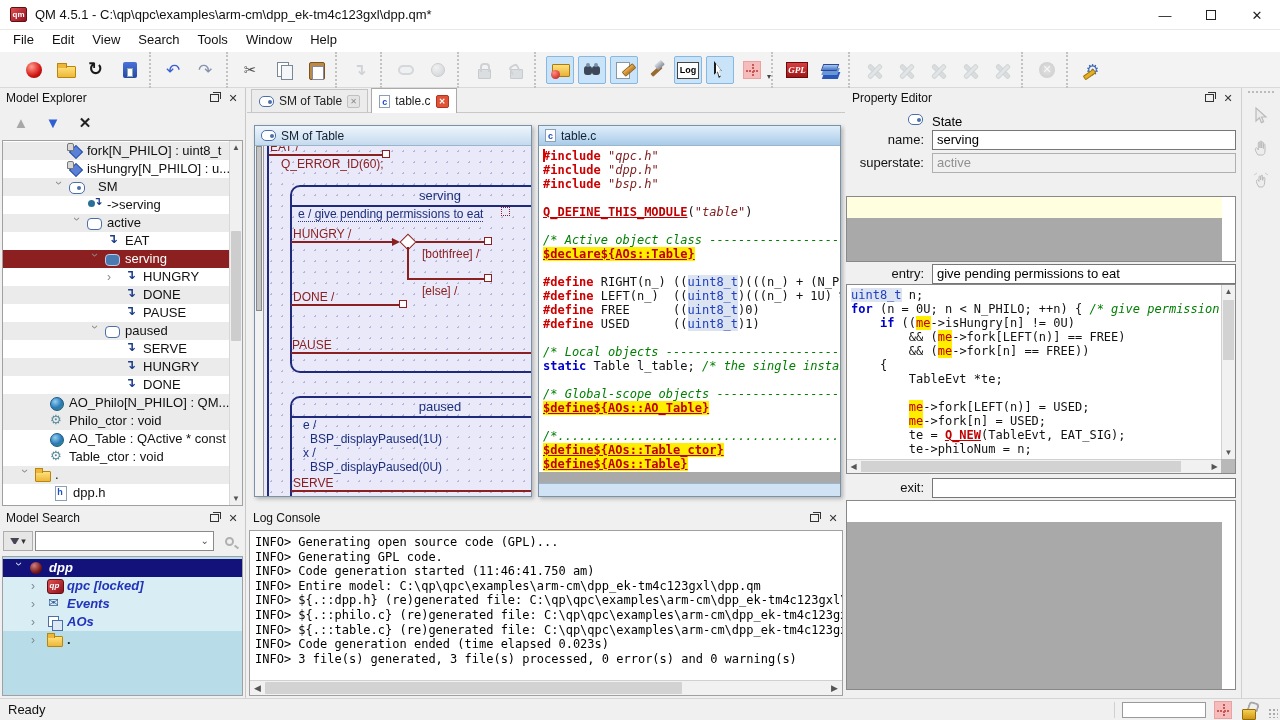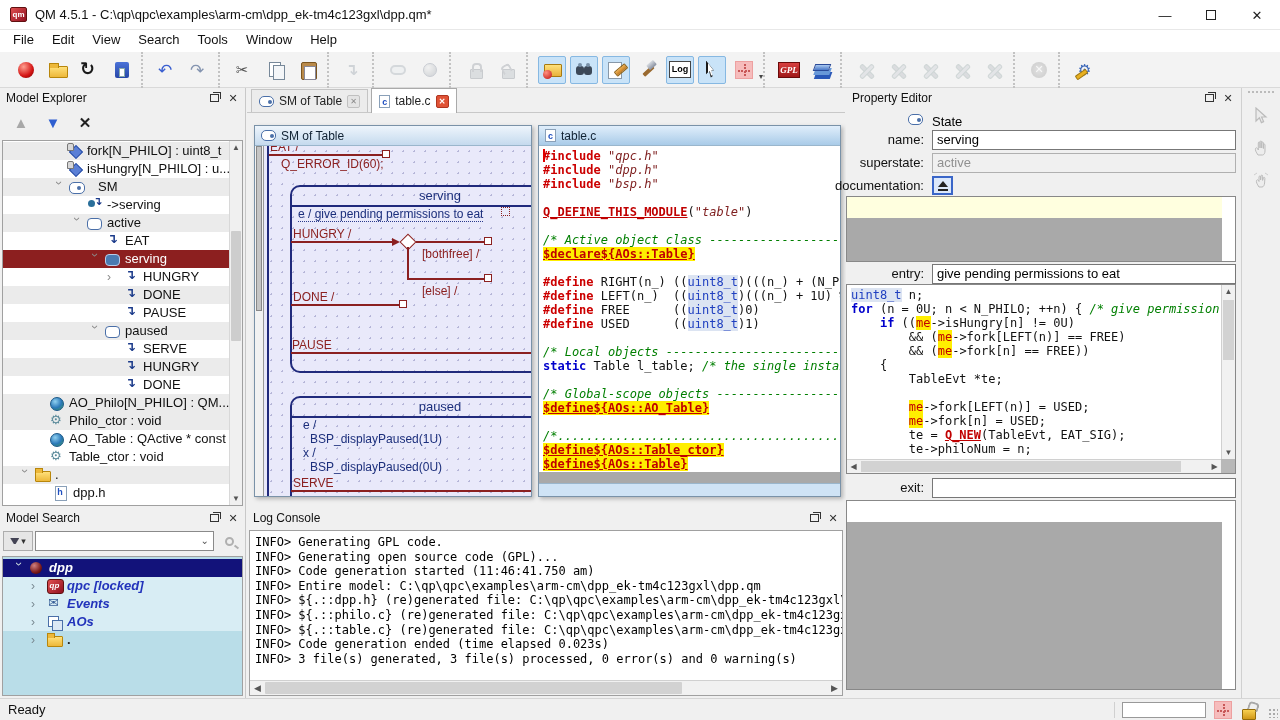--- a/index.html
+++ b/index.html
@@ -12,21 +12,21 @@
   .title-text { font-size:13px; color:#111; }
   .win-ctrls { position:absolute; right:0; top:0; height:30px; display:flex; }
   .win-ctrl { width:46px; height:30px; display:flex; align-items:center; justify-content:center; font-size:13px; color:#222; }
   .wc-max span { display:inline-block; width:10px; height:10px; border:1px solid #222; }
 
   
   .menubar { position:absolute; left:0; top:30px; width:1280px; height:22px; background:#fff; display:flex; align-items:flex-start; padding-left:4px; }
   .menu-item { padding:2px 9px; font-size:13px; color:#111; }
 
   
-  .toolbar { position:absolute; left:0; top:52px; width:1280px; height:36px; background:#f3f3f3; border-bottom:1px solid #d9d9d9; display:flex; align-items:center; padding-left:2px; }
+  .toolbar { position:absolute; left:0; top:52px; width:1280px; height:36px; background:#f3f3f3; border-bottom:1px solid #d9d9d9; display:flex; padding-left:10px; }
   .tb-group { display:flex; align-items:center; height:36px; padding:0 3px 0 8px; border-left:2px dotted #c3c3c3; }
   .tb-group:first-child { border-left:none; }
   .tbtn { width:28px; height:28px; margin:0 2px; display:flex; align-items:center; justify-content:center; border:1px solid transparent; border-radius:2px; position:relative; }
   .tbtn.tgl { background:#c9e3f8; border-color:#86b8e2; }
   .tbtn.dis { opacity:.40; }
   .tbtn .dd { position:absolute; right:-6px; bottom:2px; font-size:8px; color:#444; }
   .gl { width:20px; height:20px; position:relative; display:inline-block; }
   .gl::before,.gl::after { position:absolute; }
   .gl-sphere::before { content:""; inset:2px; border-radius:50%; background:radial-gradient(circle at 35% 30%,#ff9f8f,#d41414 60%,#6d0000); }
   .gl-folder::before { content:""; left:1px; top:6px; width:17px; height:10px; background:linear-gradient(#ffe07a,#edb83a); border:1px solid #b8860b; border-radius:1px; }
@@ -651,22 +651,22 @@
   <div class="dock-title">
     <span>Log Console</span>
     <span class="spacer"></span>
     <span class="dock-btn">
         <span class="float-glyph"></span>
       </span>
     <span class="dock-btn">✕</span>
   </div>
   <div class="log-box">
     <div class="log-lines" id="log-lines">
+        <div class="logline">INFO&gt; Generating open source code (GPL)...</div>
         <div class="logline">INFO&gt; Generating GPL code.</div>
-        <div class="logline">INFO&gt; Generating open source code (GPL)...</div>
         <div class="logline">INFO&gt; Code generation started (11:46:41.750 am)</div>
         <div class="logline">INFO&gt; Entire model: C:\qp\qpc\examples\arm-cm\dpp_ek-tm4c123gxl\dpp.qm</div>
         <div class="logline">INFO&gt; ${.::dpp.h} (re)generated file: C:\qp\qpc\examples\arm-cm\dpp_ek-tm4c123gxl\dp</div>
         <div class="logline">INFO&gt; ${.::philo.c} (re)generated file: C:\qp\qpc\examples\arm-cm\dpp_ek-tm4c123gxl\</div>
         <div class="logline">INFO&gt; ${.::table.c} (re)generated file: C:\qp\qpc\examples\arm-cm\dpp_ek-tm4c123gxl\</div>
         <div class="logline">INFO&gt; Code generation ended (time elapsed 0.023s)</div>
         <div class="logline">INFO&gt; 3 file(s) generated, 3 file(s) processed, 0 error(s) and 0 warning(s)</div>
       </div>
     <div class="hscroll">
       <div class="arr">◀</div>
@@ -694,24 +694,20 @@
   <div class="pe-row" style="top:42px;">
     <span class="pe-label">name:</span>
     <div class="pe-input">serving</div>
   </div>
 
   <div class="pe-row" style="top:65px;">
     <span class="pe-label">superstate:</span>
     <div class="pe-input disabled">active</div>
   </div>
 
-  <div class="pe-row" style="top:88px;">
-    <span class="pe-label">documentation:</span>
-    <div class="doc-btn"></div>
-  </div>
 
   <div class="pe-docarea" style="top:108px;height:66px;">
     <div class="yellow"></div>
       <div class="gray"></div>
   </div>
 
   <div class="pe-row" style="top:176px;">
     <span class="pe-label">entry:</span>
     <div class="pe-input">give pending permissions to eat</div>
   </div>

